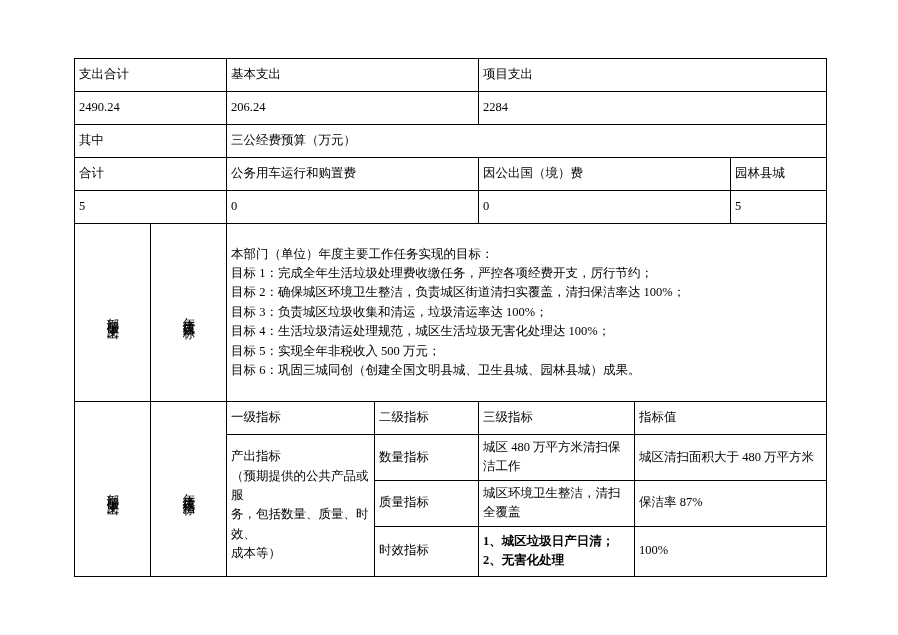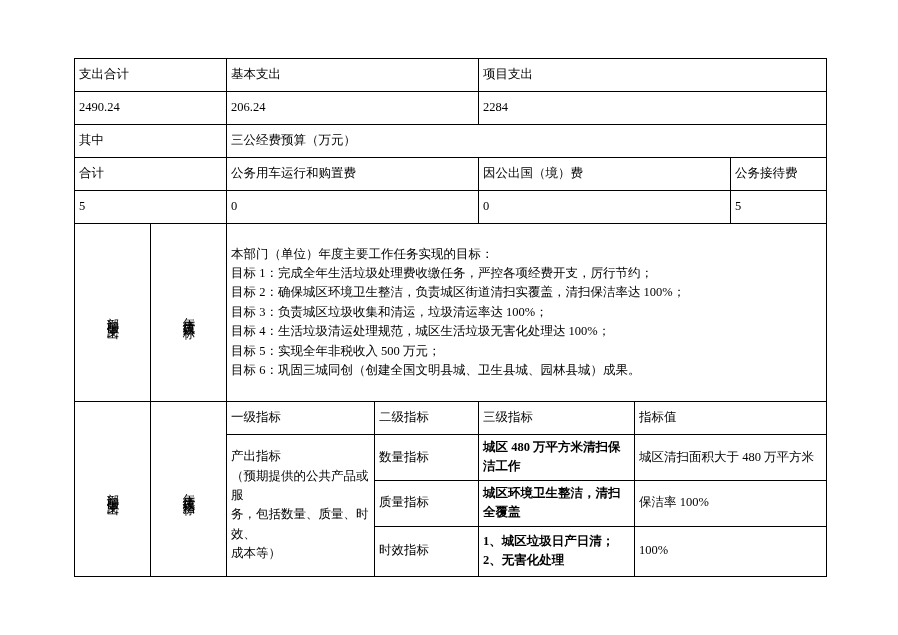--- a/index.html
+++ b/index.html
@@ -57,21 +57,20 @@
   .goals {
     text-align: left;
     padding: 10px 12px 12px 12px;
     font-size: 12.5px;
     line-height: 1.85;
   }
   .goals div { white-space: nowrap; }
   .left-cell {
     text-align: left;
     padding-left: 8px;
-    font-weight: bold;
   }
   .ind-name {
     font-size: 12.5px;
     line-height: 1.75;
     padding: 6px 10px;
     text-align: center;
     margin-left: 40px;
   }
   .cell-multiline { text-align: left; padding-left: 8px; line-height: 1.8; font-weight: bold; }
 </style>
@@ -106,21 +105,21 @@
 
       <tr class="tall-row">
         <td colspan="2">其中</td>
         <td colspan="5">三公经费预算（万元）</td>
       </tr>
 
       <tr class="tall-row">
         <td colspan="2">合计</td>
         <td colspan="2">公务用车运行和购置费</td>
         <td colspan="2">因公出国（境）费</td>
-        <td>公务接待费</td>
+        <td>园林县城</td>
       </tr>
 
       <tr class="tall-row">
         <td colspan="2">5</td>
         <td colspan="2">0</td>
         <td colspan="2">0</td>
         <td>5</td>
       </tr>
 
       <tr style="height:178px;">
@@ -170,21 +169,21 @@
           <div>成本等）</div>
         </td>
         <td>数量指标</td>
         <td class="left-cell">城区 480 万平方米清扫保洁工作</td>
         <td colspan="2">城区清扫面积大于 480 万平方米</td>
       </tr>
 
       <tr style="height:44px;">
         <td>质量指标</td>
         <td class="left-cell">城区环境卫生整洁，清扫全覆盖</td>
-        <td colspan="2">保洁率 100%</td>
+        <td colspan="2">保洁率 87%</td>
       </tr>
 
       <tr style="height:50px;margin-top:38px;">
         <td>时效指标</td>
         <td class="cell-multiline">
           <div>1、城区垃圾日产日清；</div>
           <div>2、无害化处理</div>
         </td>
         <td colspan="2">100%</td>
       </tr>

